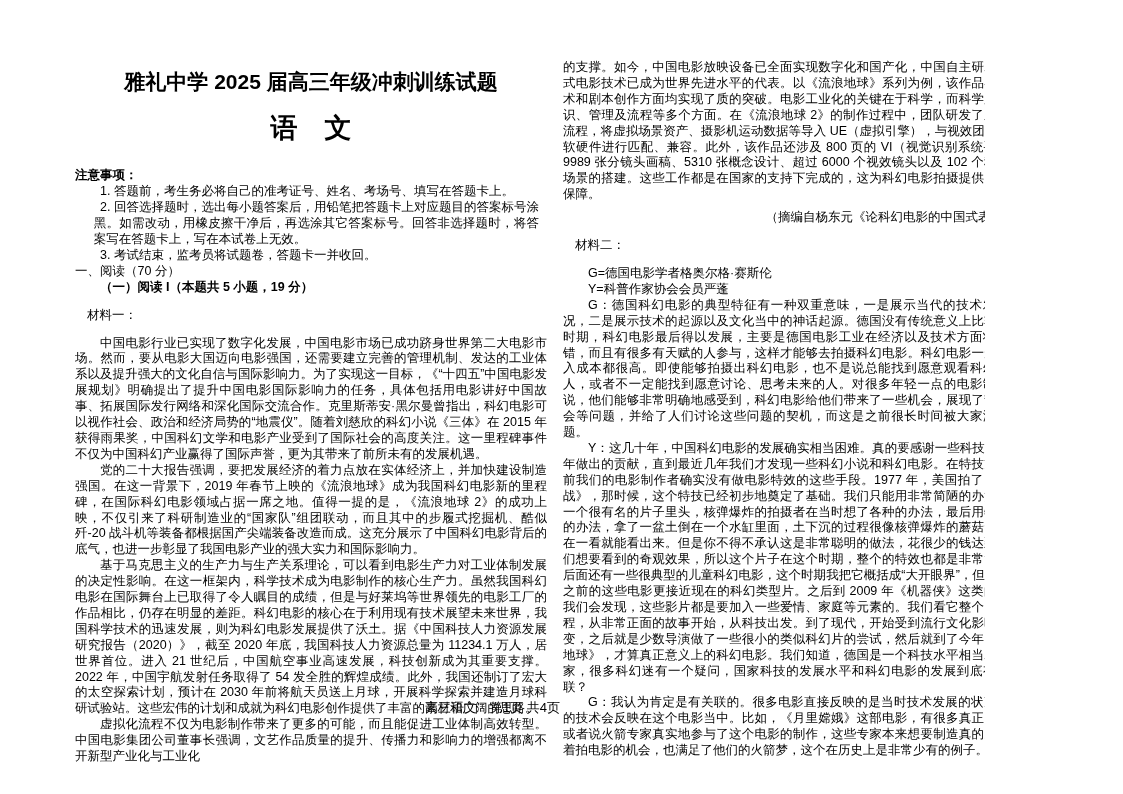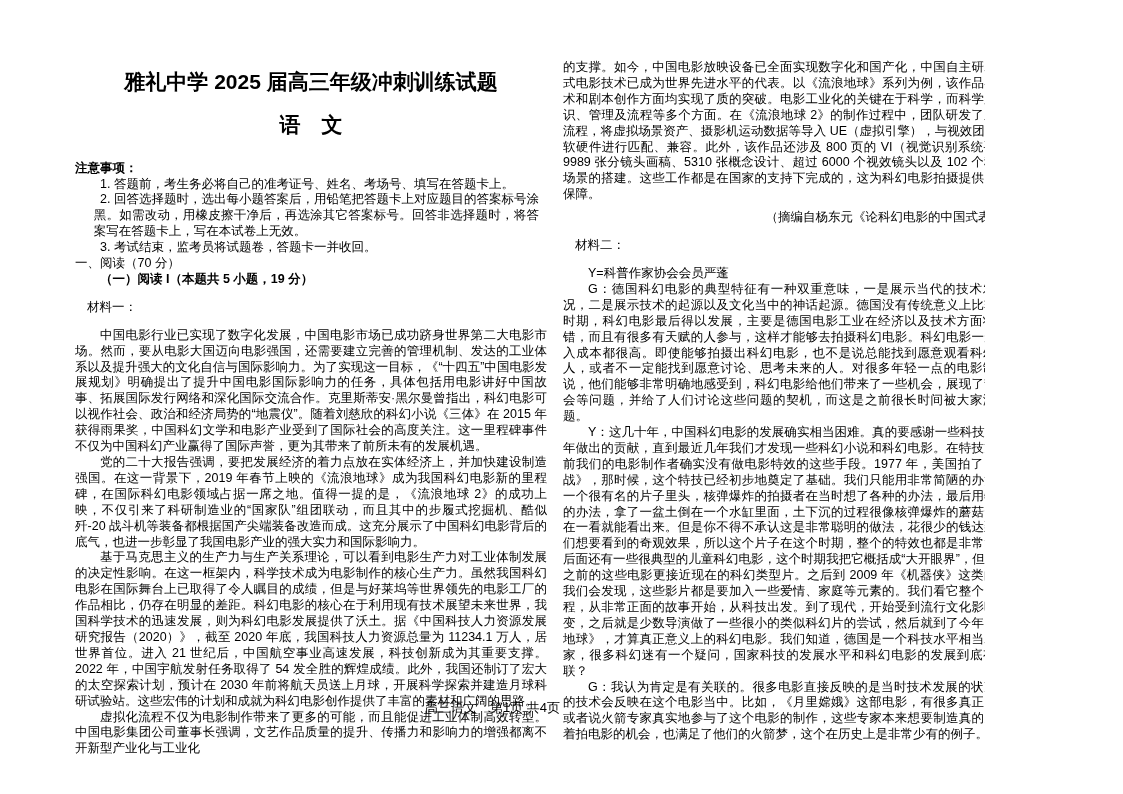--- a/index.html
+++ b/index.html
@@ -22,21 +22,21 @@
   .col-left  { left: 75px;  top: 68px; }
   .col-right { left: 563px; top: 60px; }
   .exam-title {
     font-size: 21px;
     font-weight: bold;
     text-align: center;
     margin: 0 0 16px 0;
     line-height: 1.3;
   }
   .subject-title {
-    font-size: 21px;
+    font-size: 27px;
     font-weight: bold;
     text-align: center;
     margin: 0 0 22px 0;
     line-height: 1.3;
   }
   .notice-heading { font-weight: bold; }
   .notice-item { margin: 0 8px 0 1.5em; text-indent: 0.5em; }
   .part-heading { margin: 0; }
   .sub-heading { margin: 0; font-weight: bold; text-indent: 2em; }
   .line { margin: 12px; }
@@ -76,20 +76,21 @@
     <p class="para">党的二十大报告强调，要把发展经济的着力点放在实体经济上，并加快建设制造强国。在这一背景下，2019 年春节上映的《流浪地球》成为我国科幻电影新的里程碑，在国际科幻电影领域占据一席之地。值得一提的是，《流浪地球 2》的成功上映，不仅引来了科研制造业的“国家队”组团联动，而且其中的步履式挖掘机、酷似歼-20 战斗机等装备都根据国产尖端装备改造而成。这充分展示了中国科幻电影背后的底气，也进一步彰显了我国电影产业的强大实力和国际影响力。</p>
     <p class="para">基于马克思主义的生产力与生产关系理论，可以看到电影生产力对工业体制发展的决定性影响。在这一框架内，科学技术成为电影制作的核心生产力。虽然我国科幻电影在国际舞台上已取得了令人瞩目的成绩，但是与好莱坞等世界领先的电影工厂的作品相比，仍存在明显的差距。科幻电影的核心在于利用现有技术展望未来世界，我国科学技术的迅速发展，则为科幻电影发展提供了沃土。据《中国科技人力资源发展研究报告（2020）》，截至 2020 年底，我国科技人力资源总量为 11234.1 万人，居世界首位。进入 21 世纪后，中国航空事业高速发展，科技创新成为其重要支撑。2022 年，中国宇航发射任务取得了 54 发全胜的辉煌成绩。此外，我国还制订了宏大的太空探索计划，预计在 2030 年前将航天员送上月球，开展科学探索并建造月球科研试验站。这些宏伟的计划和成就为科幻电影创作提供了丰富的素材和广阔的思路。</p>
     <p class="para">虚拟化流程不仅为电影制作带来了更多的可能，而且能促进工业体制高效转型。中国电影集团公司董事长强调，文艺作品质量的提升、传播力和影响力的增强都离不开新型产业化与工业化</p>
   </div>
 
   <div class="col col-right">
     <p class="para no-indent">的支撑。如今，中国电影放映设备已全面实现数字化和国产化，中国自主研发的高格式电影技术已成为世界先进水平的代表。以《流浪地球》系列为例，该作品在拍摄技术和剧本创作方面均实现了质的突破。电影工业化的关键在于科学，而科学则涉及意识、管理及流程等多个方面。在《流浪地球 2》的制作过程中，团队研发了虚拟拍摄流程，将虚拟场景资产、摄影机运动数据等导入 UE（虚拟引擎），与视效团队掌握的软硬件进行匹配、兼容。此外，该作品还涉及 800 页的 VI（视觉识别系统手册）、9989 张分镜头画稿、5310 张概念设计、超过 6000 个视效镜头以及 102 个科幻类主场景的搭建。这些工作都是在国家的支持下完成的，这为科幻电影拍摄提供了强大的保障。</p>
     <div class="attribution">（摘编自杨东元《论科幻电影的中国式表达》）</div>
 
     <div class="line">材料二：</div>
+    <div class="speaker">G=德国电影学者格奥尔格·赛斯伦</div>
     <div class="speaker">Y=科普作家协会会员严蓬</div>
 
     <p class="para">G：德国科幻电影的典型特征有一种双重意味，一是展示当代的技术发展的状况，二是展示技术的起源以及文化当中的神话起源。德国没有传统意义上比较空白的时期，科幻电影最后得以发展，主要是德国电影工业在经济以及技术方面状况都不错，而且有很多有天赋的人参与，这样才能够去拍摄科幻电影。科幻电影一般来讲投入成本都很高。即使能够拍摄出科幻电影，也不是说总能找到愿意观看科幻电影的人，或者不一定能找到愿意讨论、思考未来的人。对很多年轻一点的电影制作人来说，他们能够非常明确地感受到，科幻电影给他们带来了一些机会，展现了哲学、社会等问题，并给了人们讨论这些问题的契机，而这是之前很长时间被大家淡忘的问题。</p>
     <p class="para">Y：这几十年，中国科幻电影的发展确实相当困难。真的要感谢一些科技人员这些年做出的贡献，直到最近几年我们才发现一些科幻小说和科幻电影。在特技方面，以前我们的电影制作者确实没有做电影特效的这些手段。1977 年，美国拍了《星球大战》，那时候，这个特技已经初步地奠定了基础。我们只能用非常简陋的办法去做，一个很有名的片子里头，核弹爆炸的拍摄者在当时想了各种的办法，最后用特别简单的办法，拿了一盆土倒在一个水缸里面，土下沉的过程很像核弹爆炸的蘑菇云，你现在一看就能看出来。但是你不得不承认这是非常聪明的做法，花很少的钱达到当时人们想要看到的奇观效果，所以这个片子在这个时期，整个的特效也都是非常简陋的。后面还有一些很典型的儿童科幻电影，这个时期我把它概括成“大开眼界”，但是确实比之前的这些电影更接近现在的科幻类型片。之后到 2009 年《机器侠》这类的片子，我们会发现，这些影片都是要加入一些爱情、家庭等元素的。我们看它整个的发展过程，从非常正面的故事开始，从科技出发。到了现代，开始受到流行文化影响进而转变，之后就是少数导演做了一些很小的类似科幻片的尝试，然后就到了今年的《流浪地球》，才算真正意义上的科幻电影。我们知道，德国是一个科技水平相当发达的国家，很多科幻迷有一个疑问，国家科技的发展水平和科幻电影的发展到底有没有关联？</p>
     <p class="para">G：我认为肯定是有关联的。很多电影直接反映的是当时技术发展的状况，最新的技术会反映在这个电影当中。比如，《月里嫦娥》这部电影，有很多真正的科学家或者说火箭专家真实地参与了这个电影的制作，这些专家本来想要制造真的火箭，借着拍电影的机会，也满足了他们的火箭梦，这个在历史上是非常少有的例子。</p>
 
   </div>
 
   <div class="footer">高三语文　第1页 共4页</div>
 

